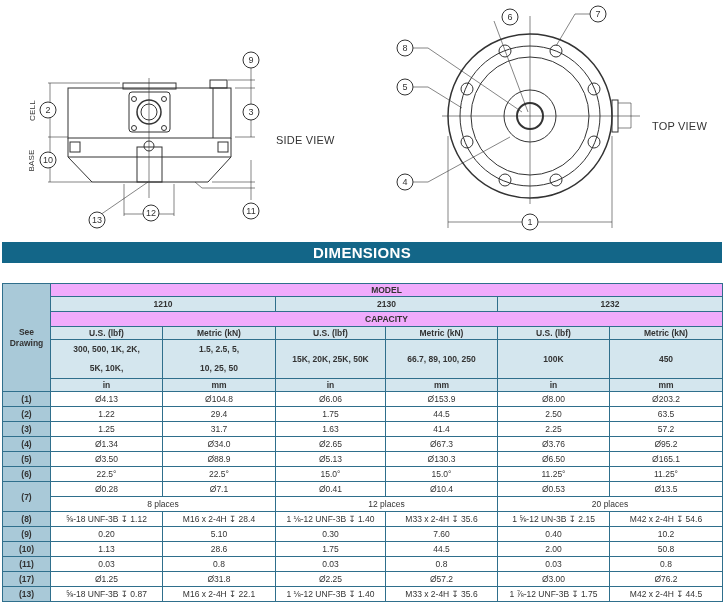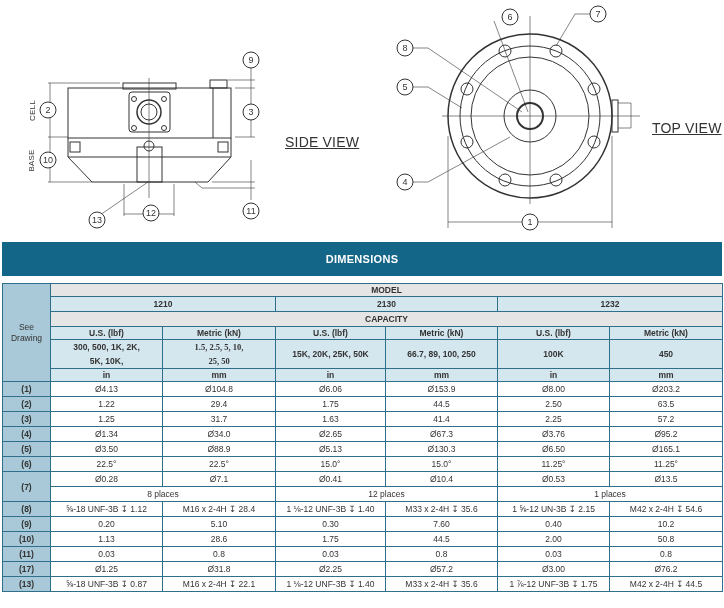--- a/index.html
+++ b/index.html
@@ -1,29 +1,29 @@
 <!DOCTYPE html>
 <html><head>
 <meta charset="utf-8">
 <style>
   html, body { margin:0; padding:0; background:#ffffff; }
   body { width:724px; height:608px; position:relative; overflow:hidden; font-family:"Liberation Sans", sans-serif; color:#222; }
   .drawings { position:absolute; left:0; top:0; width:724px; height:240px; }
   .drawings svg { position:absolute; left:0; top:0; }
-  .view-label { position:absolute; font-size:14px; text-decoration:underline; color:#333; letter-spacing:0.2px; }
-  .banner { position:absolute; left:2px; top:242px; width:720px; height:34px; background:#136688; color:#fff; font-weight:bold; font-size:11px; display:flex; align-items:center; justify-content:center; letter-spacing:0.3px; }
+  .view-label { position:absolute; font-size:11px; color:#333; letter-spacing:0.2px; }
+  .banner { position:absolute; left:2px; top:242px; width:720px; height:21px; background:#136688; color:#fff; font-weight:bold; font-size:15px; display:flex; align-items:center; justify-content:center; letter-spacing:0.3px; }
   table.dims { position:absolute; left:2px; top:283px; width:720px; border-collapse:collapse; table-layout:fixed; font-size:8.5px; }
   table.dims td { border:1px solid #2f6f8c; text-align:center; vertical-align:middle; padding:0; overflow:hidden; white-space:nowrap; }
-  .c-see { background:#a9c9d8; font-weight:normal; color:#333;margin-left:38px; }
-  .c-head { background:#e5e5e5; font-weight:bold; color:#333; }
+  .c-see { background:#a9c9d8; font-weight:bold; color:#333;margin-left:38px; }
+  .c-head { background:#f0abfc; font-weight:bold; color:#333; }
   .c-sub { background:#d4e6ee; font-weight:bold; color:#333; }
   .c-data { background:#ffffff; color:#333; }
   .c-idx { background:#a9c9d8; font-weight:bold; color:#333; }
   .h14 { height:13px; } .h16 { height:15px; } .h30 { height:29px; }
-  .cap-vals { white-space:normal !important; line-height:14px; }
+  .cap-vals { white-space:normal !important; line-height:19px; }
   .see-label { line-height:11px; white-space:normal !important; }
 </style>
 </head>
 <body>
 
 <div class="drawings">
   <svg width="724" height="240" viewBox="0 0 724 240" fill="none" stroke="#333" stroke-width="1">
 
     <g>
 
@@ -122,21 +122,21 @@
       <text x="151" y="216">12</text>
       <text x="97" y="223">13</text>
       <text x="530" y="225">1</text>
       <text x="405" y="185">4</text>
       <text x="405" y="90">5</text>
       <text x="510" y="20">6</text>
       <text x="598" y="17">7</text>
       <text x="405" y="51">8</text>
     </g>
   </svg>
-  <span class="view-label" style="left:285px;top:134px;">SIDE VIEW</span>
+  <span class="view-label" style="left:276px;top:134px;">SIDE VIEW</span>
   <span class="view-label" style="left:652px;top:120px;">TOP VIEW</span>
   <span class="view-label" style="left:22px;top:106px;transform:rotate(-90deg);text-decoration:none;font-size:8px;">CELL</span>
   <span class="view-label" style="left:20px;top:156px;transform:rotate(-90deg);text-decoration:none;font-size:8px;">BASE</span>
 </div>
 
 <div class="banner">DIMENSIONS</div>
 
 <table class="dims">
   <colgroup>
     <col style="width:48px">
@@ -163,21 +163,21 @@
   <tr class="h14">
     <td class="c-sub">U.S. (lbf)</td>
     <td class="c-sub">Metric (kN)</td>
     <td class="c-sub">U.S. (lbf)</td>
     <td class="c-sub">Metric (kN)</td>
     <td class="c-sub">U.S. (lbf)</td>
     <td class="c-sub">Metric (kN)</td>
   </tr>
   <tr class="h30">
     <td class="c-sub cap-vals" style="padding:0 22px;">300, 500, 1K, 2K, 5K, 10K,</td>
-    <td class="c-sub cap-vals" style="padding:0 30px;font-family:Liberation Serif, serif;">1.5, 2.5, 5, 10, 25, 50</td>
+    <td class="c-sub cap-vals" style="padding:0 30px;">1.5, 2.5, 5, 10, 25, 50</td>
     <td class="c-sub">15K, 20K, 25K, 50K</td>
     <td class="c-sub">66.7, 89, 100, 250</td>
     <td class="c-sub">100K</td>
     <td class="c-sub">450</td>
   </tr>
   <tr class="h14">
     <td class="c-sub">in</td>
     <td class="c-sub">mm</td>
     <td class="c-sub">in</td>
     <td class="c-sub">mm</td>
@@ -245,21 +245,21 @@
     <td class="c-data">Ø0.28</td>
     <td class="c-data">Ø7.1</td>
     <td class="c-data">Ø0.41</td>
     <td class="c-data">Ø10.4</td>
     <td class="c-data">Ø0.53</td>
     <td class="c-data">Ø13.5</td>
   </tr>
   <tr class="h16">
     <td class="c-data" colspan="2">8 places</td>
     <td class="c-data" colspan="2">12 places</td>
-    <td class="c-data" colspan="2">1 places</td>
+    <td class="c-data" colspan="2">20 places</td>
   </tr>
 
   <tr class="h16">
     <td class="c-idx">(8)</td>
     <td class="c-data">⅝-18 UNF-3B ↧ 1.12</td>
     <td class="c-data">M16 x 2-4H ↧ 28.4</td>
     <td class="c-data">1 ⅛-12 UNF-3B ↧ 1.40</td>
     <td class="c-data">M33 x 2-4H ↧ 35.6</td>
     <td class="c-data">1 ⅝-12 UN-3B ↧ 2.15</td>
     <td class="c-data">M42 x 2-4H ↧ 54.6</td>

